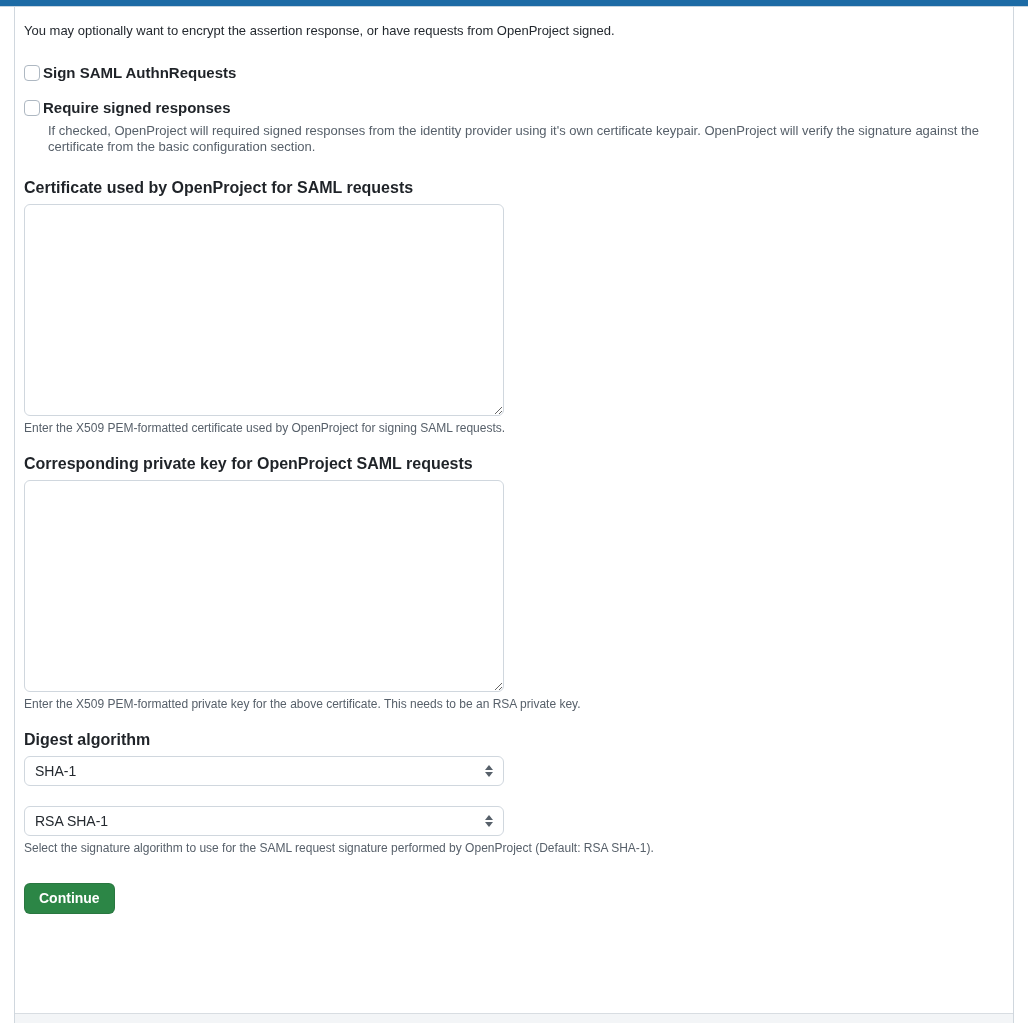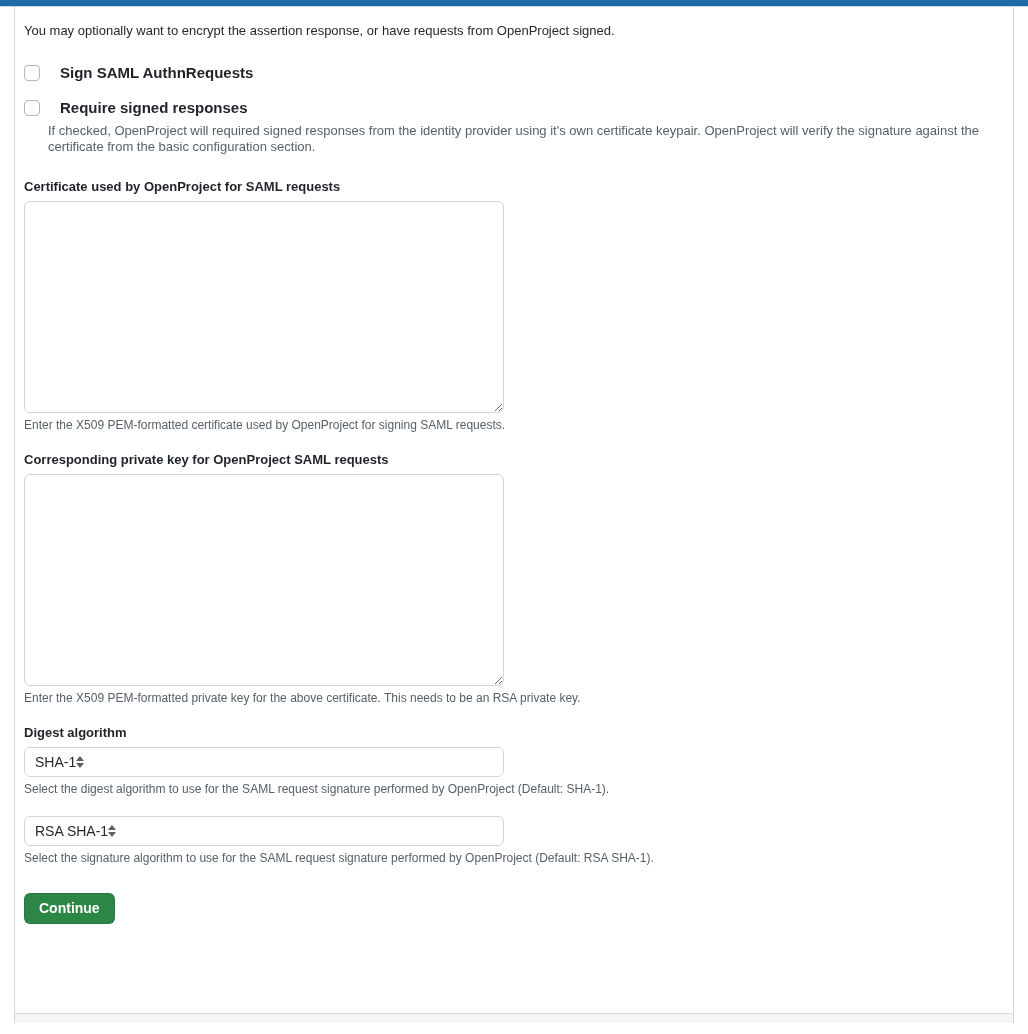--- a/index.html
+++ b/index.html
@@ -26,39 +26,39 @@
   .content { padding: 16px 10px 0 9px; }
 
   .intro { font-size: 13px; color: #24292f; margin-bottom: 26px; }
 
   .check-group { margin-bottom: 18px; }
   .check-row { display: flex; align-items: center; }
   .checkbox {
     width: 16px; height: 16px; border: 1px solid #aeb8c2; border-radius: 4px;
     background: #fff; flex: 0 0 16px; cursor: pointer;
   }
-  .check-label { font-size: 15px; font-weight: 700; color: #1f2328; margin-left: 20px; cursor: pointer; }
+  .check-label { font-size: 15px; font-weight: 700; color: #1f2328; margin-left: 3px; cursor: pointer; }
   .check-desc {
     font-size: 13px; color: #57606a; margin: 7px 0 0 24px; line-height: 16px;
     max-width: 946px;
   }
 
   .field { margin-bottom: 20px; }
-  .field-label { font-size: 13px; font-weight: 700; color: #1f2328; margin-bottom: 7px; }
+  .field-label { font-size: 16px; font-weight: 700; color: #1f2328; margin-bottom: 7px; }
   textarea.pem {
     width: 480px; height: 212px; border: 1px solid #d0d7de; border-radius: 6px;
     background: #fff; resize: both; outline: none; padding: 6px 8px;
     font-family: "Liberation Sans", sans-serif; font-size: 13px; color: #24292f;
     display: block;
   }
   .field-help { font-size: 12px; color: #57606a; margin-top: 5px; }
 
   .select {
     width: 480px; height: 30px; border: 1px solid #d0d7de; border-radius: 6px;
-    background: #fff; display: flex; align-items: center; 
+    background: #fff; display: flex; align-items: center; justify-content: space-between;
     padding: 0 10px; cursor: pointer;
   }
   .select-value { font-size: 14px; color: #24292f; }
   .stepper { display: flex; flex-direction: column; align-items: center; gap: 2px; }
   .tri-up { width: 0; height: 0; border-left: 4px solid transparent; border-right: 4px solid transparent; border-bottom: 5px solid #57606a; }
   .tri-down { width: 0; height: 0; border-left: 4px solid transparent; border-right: 4px solid transparent; border-top: 5px solid #57606a; }
 
   .actions { margin-top: 28px; }
   .btn-continue {
     display: inline-block; background: #2c8646; color: #fff; font-weight: 700;
@@ -116,21 +116,20 @@
 
     <div class="field">
       <div class="field-label">Digest algorithm</div>
       <div class="select">
         <span class="select-value">SHA-1</span>
         <span class="stepper">
             <span class="tri-up"></span>
             <span class="tri-down"></span>
           </span>
       </div>
-      <div class="field-help">Select the digest algorithm to use for the SAML request signature performed by OpenProject (Default: SHA-1).</div>
     </div>
 
     <div class="field">
       <div class="select">
         <span class="select-value">RSA SHA-1</span>
         <span class="stepper">
             <span class="tri-up"></span>
             <span class="tri-down"></span>
           </span>
       </div>

